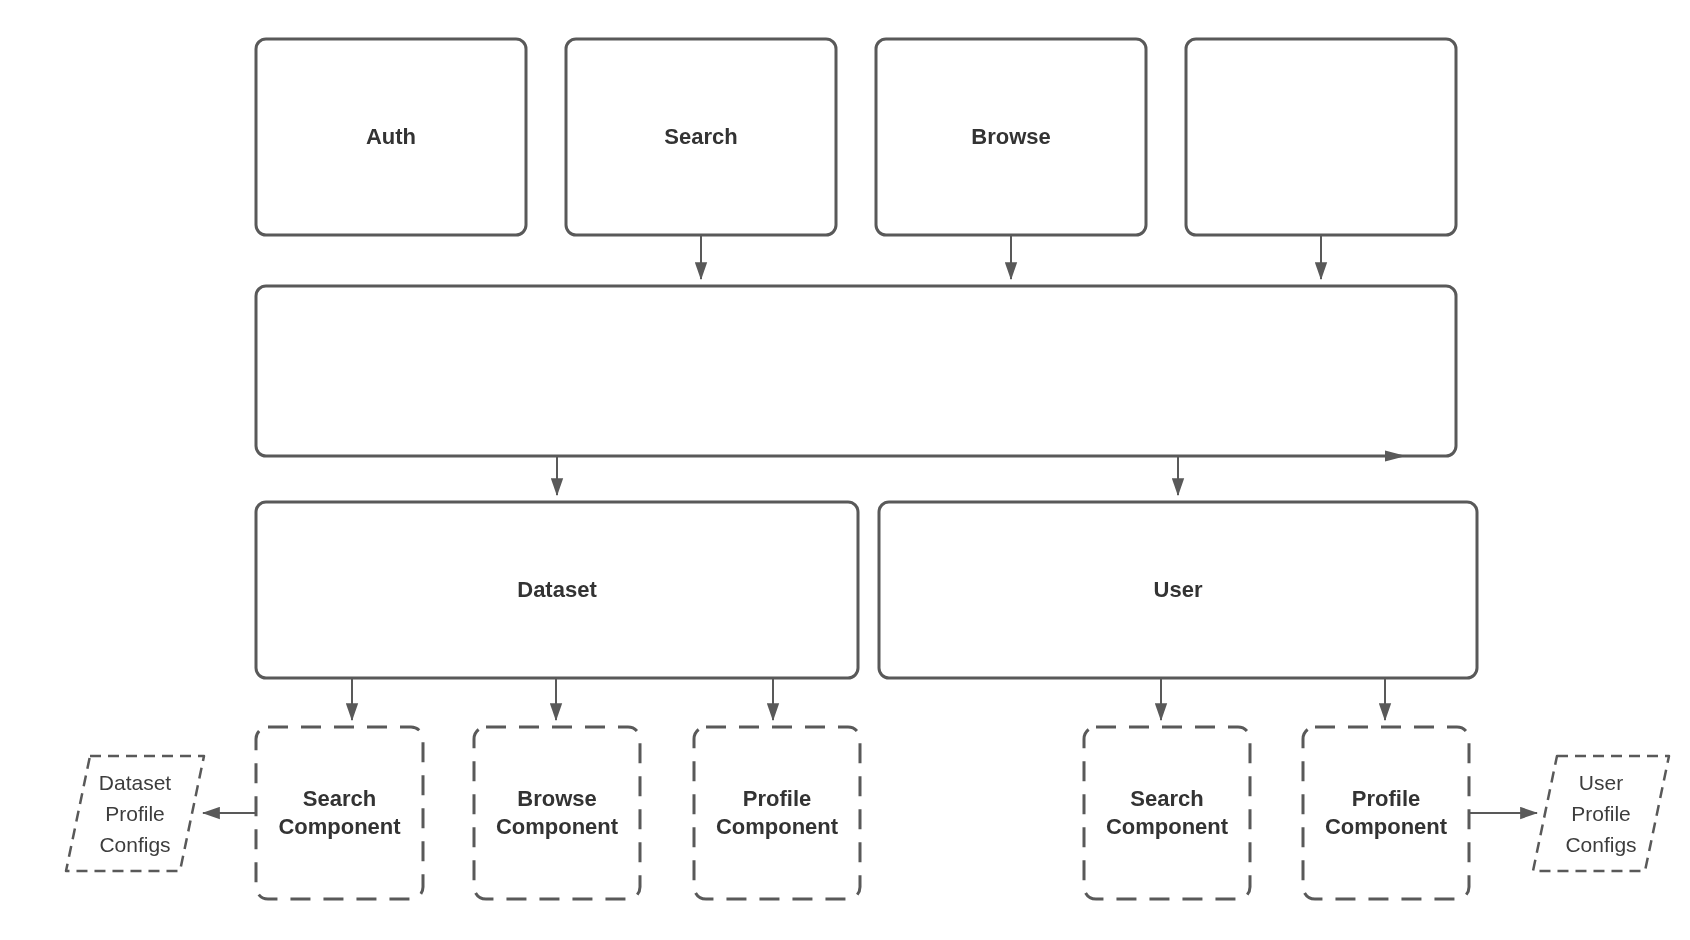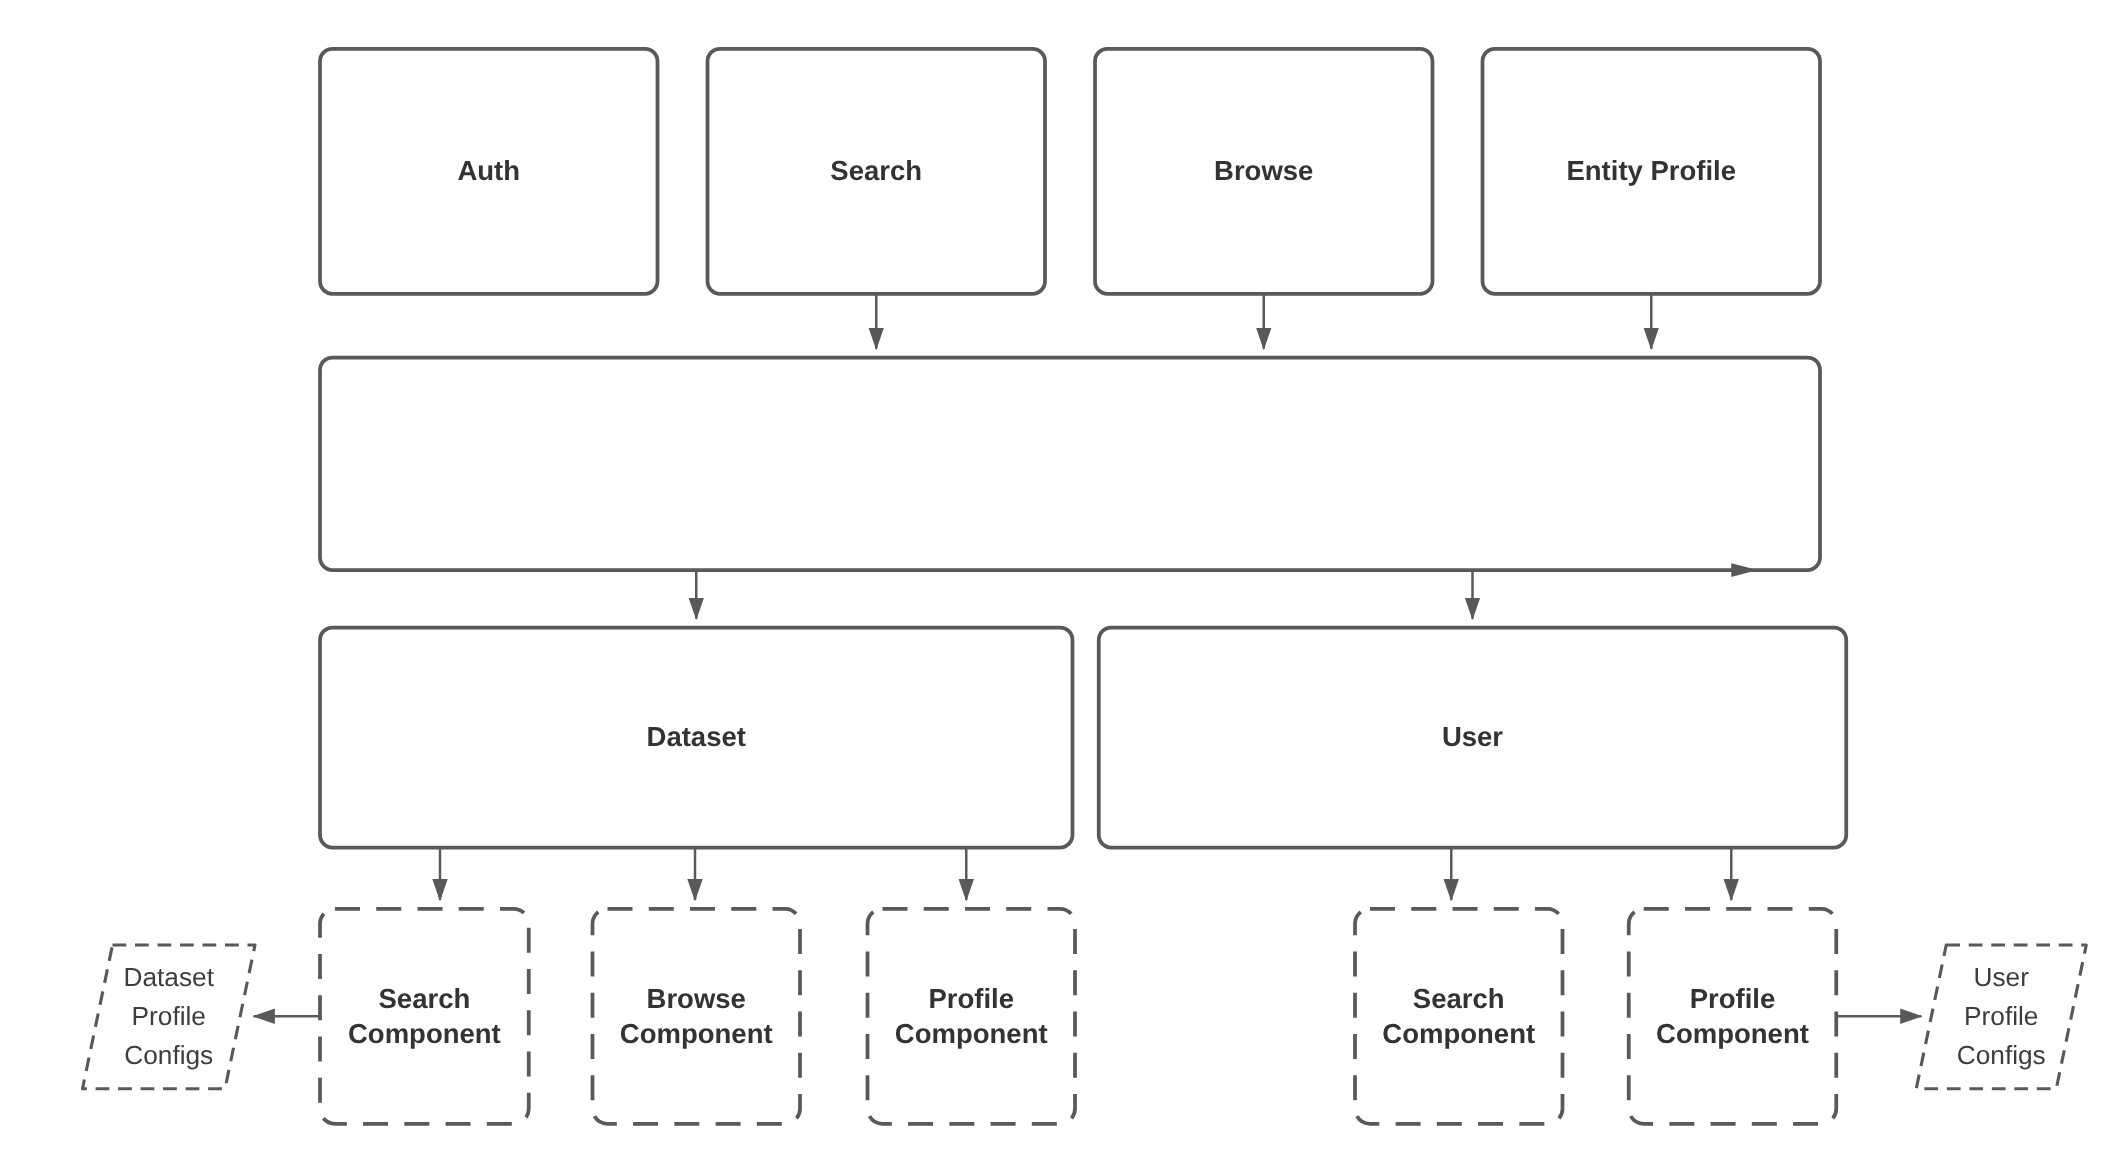--- a/index.html
+++ b/index.html
@@ -96,21 +96,20 @@
     <path d="M1138,679 L1138,720" stroke="#595959" stroke-width="2" fill="none" marker-end="url(#arrow)"></path>
     <path d="M1362,679 L1362,720" stroke="#595959" stroke-width="2" fill="none" marker-end="url(#arrow)"></path>
 
     <path d="M233,813 L180,813" stroke="#595959" stroke-width="2" fill="none" marker-end="url(#arrow)"></path>
     <path d="M1446,813 L1514,813" stroke="#595959" stroke-width="2" fill="none" marker-end="url(#arrow)"></path>
   </svg>
 
   <div class="node-label" style="left:233px; top:39px; width:270px; height:196px;">Auth</div>
   <div class="node-label" style="left:543px; top:39px; width:270px; height:196px;">Search</div>
   <div class="node-label" style="left:853px; top:39px; width:270px; height:196px;">Browse</div>
-  <div class="node-label" style="left:1163px; top:39px; width:270px; height:196px;">Entity Profile</div>
 
 
   <div class="node-label" style="left:233px; top:502px; width:602px; height:176px;">Dataset</div>
   <div class="node-label" style="left:856px; top:502px; width:598px; height:176px;">User</div>
 
   <div class="node-label" style="left:233px; top:727px; width:167px; height:172px;">
     <span>Search</span>
     <span>Component</span>
   </div>
   <div class="node-label" style="left:451px; top:727px; width:166px; height:172px;">

